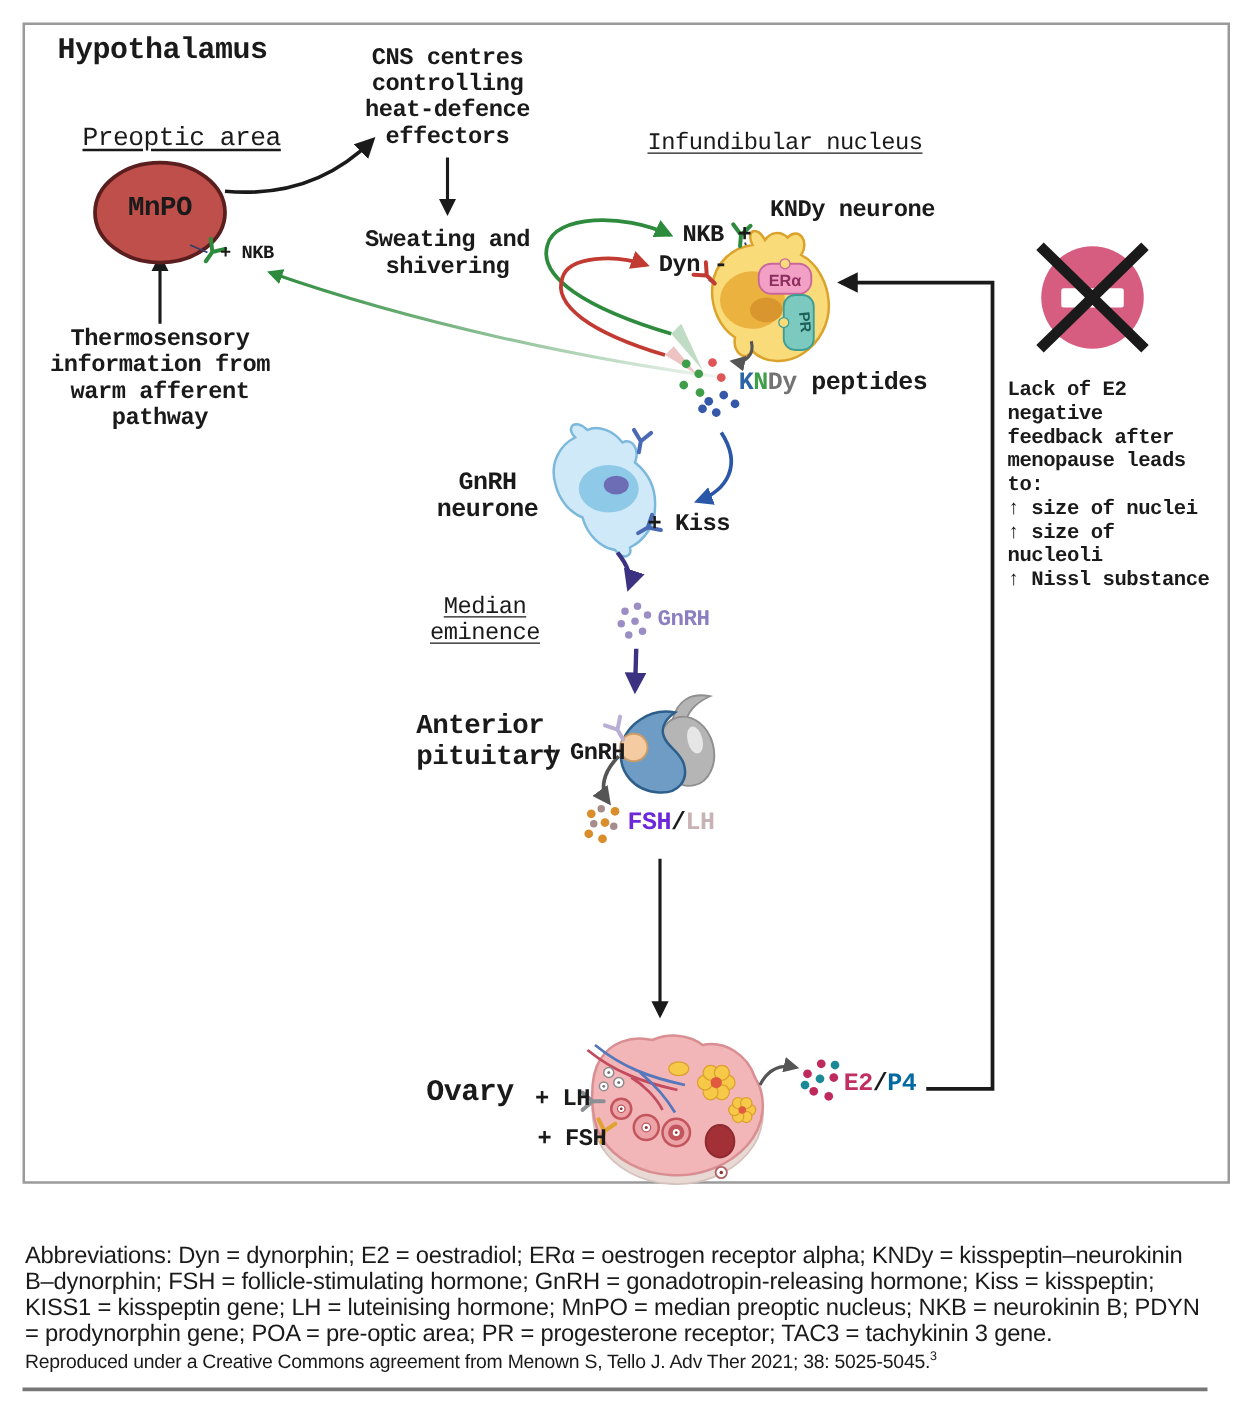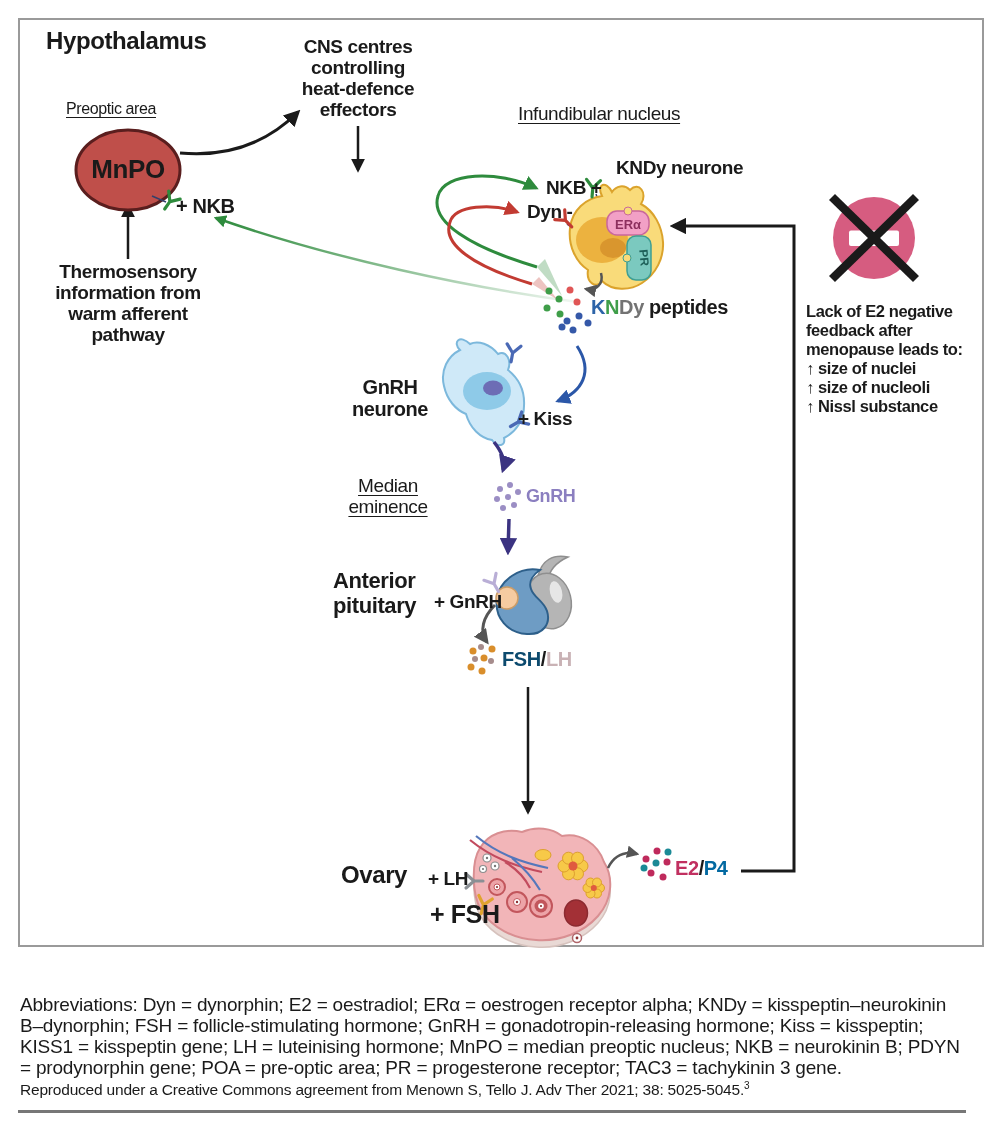--- a/index.html
+++ b/index.html
@@ -1,50 +1,50 @@
 <!DOCTYPE html>
 <html><head>
 <meta charset="utf-8">
 <style>
   html,body{margin:0;padding:0;background:#ffffff;}
   body{width:1000px;height:1124px;position:relative;font-family:"Liberation Sans",sans-serif;color:#1a1a1a;overflow:hidden;}
   #stage{position:absolute;left:0;top:0;width:1000px;height:1124px;}
   .figure-box{position:absolute;left:18px;top:18px;width:962px;height:925px;border:2px solid #9a9a9a;background:#fff;}
   svg.diagram{position:absolute;left:0;top:0;width:1000px;height:950px;z-index:1;}
-  .lbl{position:absolute;z-index:2;color:#1a1a1a;letter-spacing:-0.4px;white-space:pre-line;line-height:1.1;}
+  .lbl{position:absolute;z-index:2;color:#1a1a1a;letter-spacing:-0.4px;white-space:pre-line;line-height:1.1;font-family:Liberation Mono, monospace;}
   .u{text-decoration:underline;text-underline-offset:3px;}
   .ctr{text-align:center;}
   .hypothalamus{left:46px;top:28px;font-size:24px;font-weight:700;}
   .cns{left:288px;top:36px;width:140px;font-size:19px;font-weight:700;line-height:21px;}
-  .preoptic{left:66px;top:100px;font-size:16px;}
-  .mnpo{left:76px;top:155px;width:104px;text-align:center;font-size:26px;font-weight:700;}
-  .nkb-mnpo{left:176px;top:195px;font-size:20px;font-weight:700;}
+  .preoptic{left:66px;top:100px;font-size:21px;}
+  .mnpo{left:76px;top:155px;width:104px;text-align:center;font-size:22px;font-weight:700;}
+  .nkb-mnpo{left:176px;top:195px;font-size:15px;font-weight:700;}
   .sweating{left:288px;top:182px;width:140px;font-size:19px;font-weight:700;line-height:21px;}
   .thermo{left:38px;top:261px;width:180px;font-size:19px;font-weight:700;line-height:21px;}
   .infundibular{left:518px;top:104px;font-size:19px;}
   .kndy-neurone{left:616px;top:158px;font-size:19px;font-weight:700;}
   .nkb-plus{left:546px;top:178px;font-size:19px;font-weight:700;}
   .dyn-minus{left:527px;top:202px;font-size:19px;font-weight:700;}
   .kndy-peptides{left:591px;top:296px;font-size:20px;font-weight:700;white-space:nowrap;}
   .gnrh-neurone{left:338px;top:376px;width:104px;font-size:20px;font-weight:700;line-height:22px;}
   .kiss{left:518px;top:409px;font-size:19px;font-weight:700;}
   .median{left:336px;top:475px;width:104px;font-size:19px;line-height:21px;}
   .gnrh-lab{left:526px;top:487px;font-size:18px;font-weight:700;color:#8b7fc0;}
   .ant-pit{left:333px;top:568px;font-size:22px;font-weight:700;line-height:25px;}
   .gnrh-plus{left:434px;top:561px;font-size:19px;font-weight:700;margin-top:31px;}
   .fsh-lh{left:502px;top:648px;font-size:20px;font-weight:700;white-space:nowrap;}
   .ovary-lab{left:341px;top:862px;font-size:24px;font-weight:700;}
   .lh-plus{left:428px;top:869px;font-size:19px;font-weight:700;}
-  .fsh-plus{left:430px;top:901px;font-size:25px;font-weight:700;}
+  .fsh-plus{left:430px;top:901px;font-size:19px;font-weight:700;}
   .e2-p4{left:675px;top:857px;font-size:20px;font-weight:700;white-space:nowrap;}
   .fb-note{left:806px;top:302px;width:170px;font-size:16.5px;font-weight:700;line-height:19px;}
   .genes{left:806px;top:447px;font-size:16.5px;font-weight:700;line-height:19px;}
   .gene-row span.gene-name{font-style:italic;margin-left:4px;}
   .c-k{color:#2d64a8;} .c-n{color:#3f9e49;} .c-dy{color:#737373;}
-  .c-fsh{color:#0c4a6e;} .c-lh{color:#c9b2b5;}
+  .c-fsh{color:#6d28d9;} .c-lh{color:#c9b2b5;}
   .c-e2{color:#c13060;} .c-p4{color:#0369a1;}
   .caption{position:absolute;left:20px;top:956px;font-size:22px;z-index:2;letter-spacing:-0.3px;}
   .caption .figlab{font-weight:700;font-size:23px;}
   .abbrev{position:absolute;left:20px;top:994px;width:950px;font-size:19px;line-height:21px;z-index:2;letter-spacing:-0.2px;}
   .repro{position:absolute;left:20px;top:1080px;font-size:15.5px;z-index:2;letter-spacing:-0.2px;}
   .repro sup{font-size:10px;}
   .bottom-rule{position:absolute;left:18px;top:1110px;width:948px;height:2.5px;background:#777;z-index:2;}
 </style>
 </head>
 <body>
@@ -243,20 +243,22 @@
   </svg>
 
   <div class="lbl hypothalamus">Hypothalamus</div>
   <div class="lbl cns ctr">CNS centres
 controlling
 heat-defence
 effectors</div>
   <div class="lbl preoptic u">Preoptic area</div>
   <div class="lbl mnpo">MnPO</div>
   <div class="lbl nkb-mnpo">+ NKB</div>
+  <div class="lbl sweating ctr">Sweating and
+shivering</div>
   <div class="lbl thermo ctr">Thermosensory
 information from
 warm afferent
 pathway</div>
   <div class="lbl infundibular u">Infundibular nucleus</div>
   <div class="lbl kndy-neurone">KNDy neurone</div>
   <div class="lbl nkb-plus">NKB +</div>
   <div class="lbl dyn-minus">Dyn -</div>
   <div class="lbl kndy-peptides"><span class="c-k">K</span><span class="c-n">N</span><span class="c-dy">Dy</span><span> peptides</span></div>
   <div class="lbl gnrh-neurone ctr">GnRH

